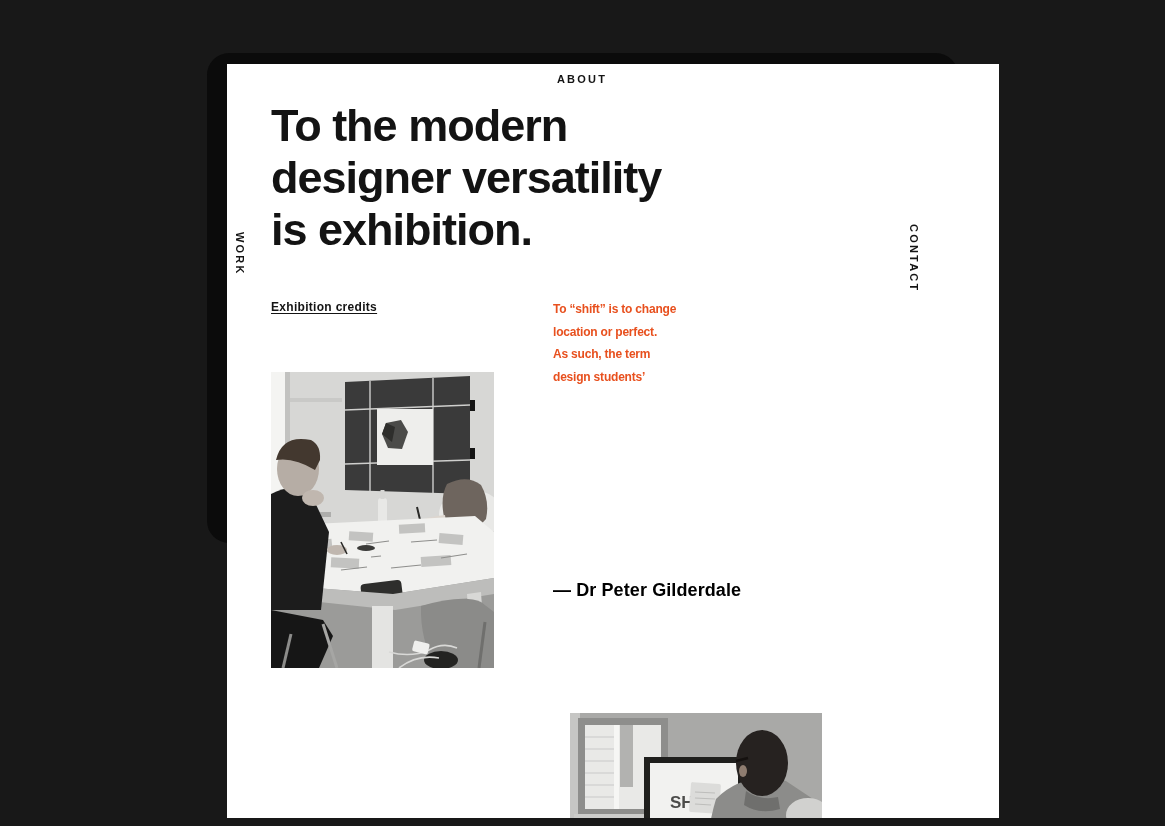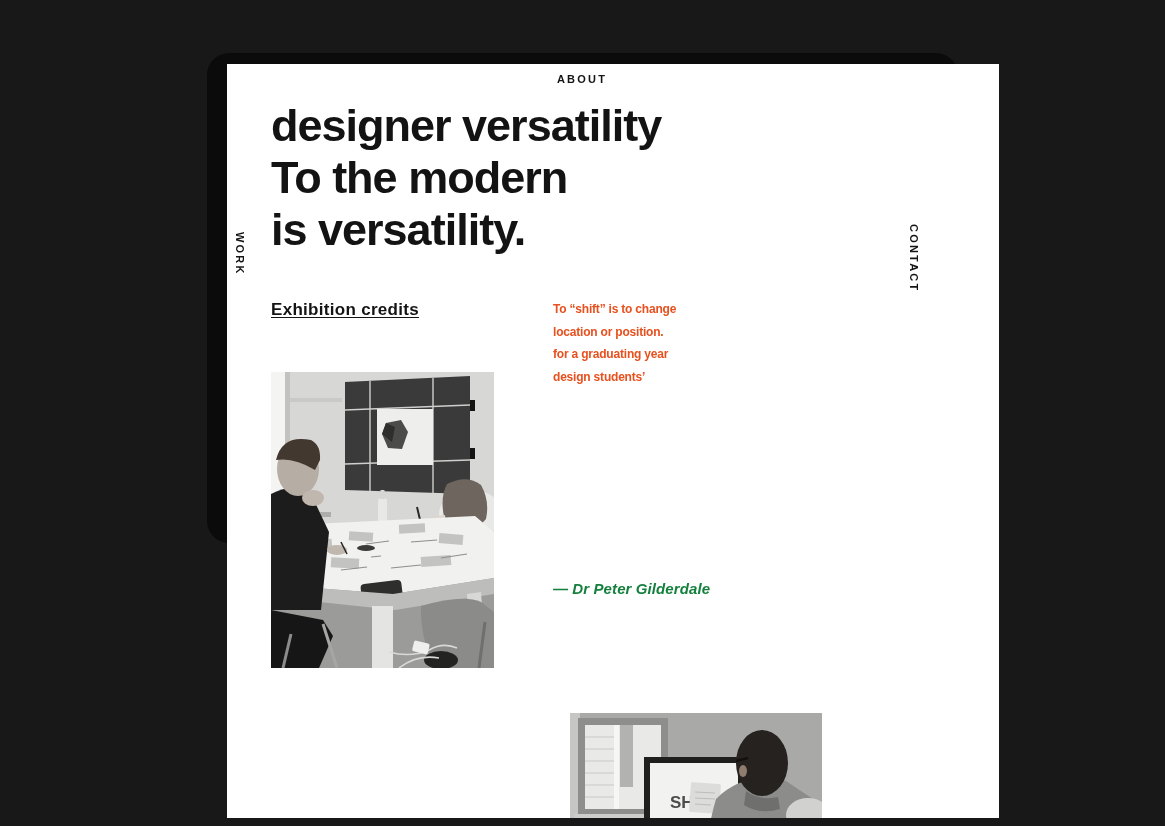--- a/index.html
+++ b/index.html
@@ -42,35 +42,35 @@
   .v-nav.contact { left: 681px; top: 160px; }
 
   .heading {
     position: absolute; left: 44px; top: 36px;
     font-size: 45px; line-height: 52px; font-weight: 700;
     letter-spacing: -1px; color: #131313; white-space: nowrap;
   }
 
   .credits-link {
     position: absolute; left: 44px; top: 236px;
-    font-size: 17px; font-weight: 600; letter-spacing: 0.3px;
+    font-size: 12px; font-weight: 600; letter-spacing: 0.3px;
     color: #141414; text-decoration: underline;
     text-underline-offset: 2px; cursor: pointer; text-align: center;
   }
 
   .quote {
     position: absolute; left: 326px; top: 234px;
     font-weight: 700; font-size: 12px; line-height: 22.5px;
     letter-spacing: -0.2px; color: #e8501e; white-space: nowrap;
   }
 
   .quote-attribution {
     position: absolute; left: 326px; top: 516px;
-    font-weight: 700; font-size: 15px; letter-spacing: 0.1px;
-    color: #15803d; white-space: nowrap; font-style: italic;
+    font-weight: 700; font-size: 18px; letter-spacing: 0.1px;
+    color: #000000; white-space: nowrap;
   }
 
   .photo { position: absolute; overflow: hidden; }
   .photo svg { display: block; width: 100%; height: 100%; }
   .photo-workshop { left: 44px; top: 308px; width: 223px; height: 296px; }
   .photo-monitor  { left: 343px; top: 649px; width: 252px; height: 180px; }
 
   .screen-word {
     font-family: "Liberation Sans", sans-serif;
     font-weight: 700; font-size: 17px; fill: #4c4c4a;
@@ -86,31 +86,31 @@
   <div class="site-page">
 
     <div class="nav-about">
       <span>ABOUT</span>
     </div>
 
     <span class="v-nav work">WORK</span>
     <span class="v-nav contact">CONTACT</span>
 
     <h1 class="heading">
+      <div>To the modern</div>
       <div>designer versatility</div>
-      <div>To the modern</div>
-      <div>is versatility.</div>
+      <div>is exhibition.</div>
     </h1>
 
     <a class="credits-link">Exhibition credits</a>
 
     <div class="quote">
       <div>To “shift” is to change</div>
-      <div>location or position.</div>
-      <div>for a graduating year</div>
+      <div>location or perfect.</div>
+      <div>As such, the term</div>
       <div>design students’</div>
     </div>
 
     <div class="quote-attribution">— Dr Peter Gilderdale</div>
 
     <figure class="photo photo-workshop">
       <svg viewBox="0 0 223 296" preserveAspectRatio="none">
 
         <rect x="0" y="0" width="223" height="175" fill="#d7d7d5"></rect>
         <rect x="0" y="175" width="223" height="121" fill="#9b9b99"></rect>

